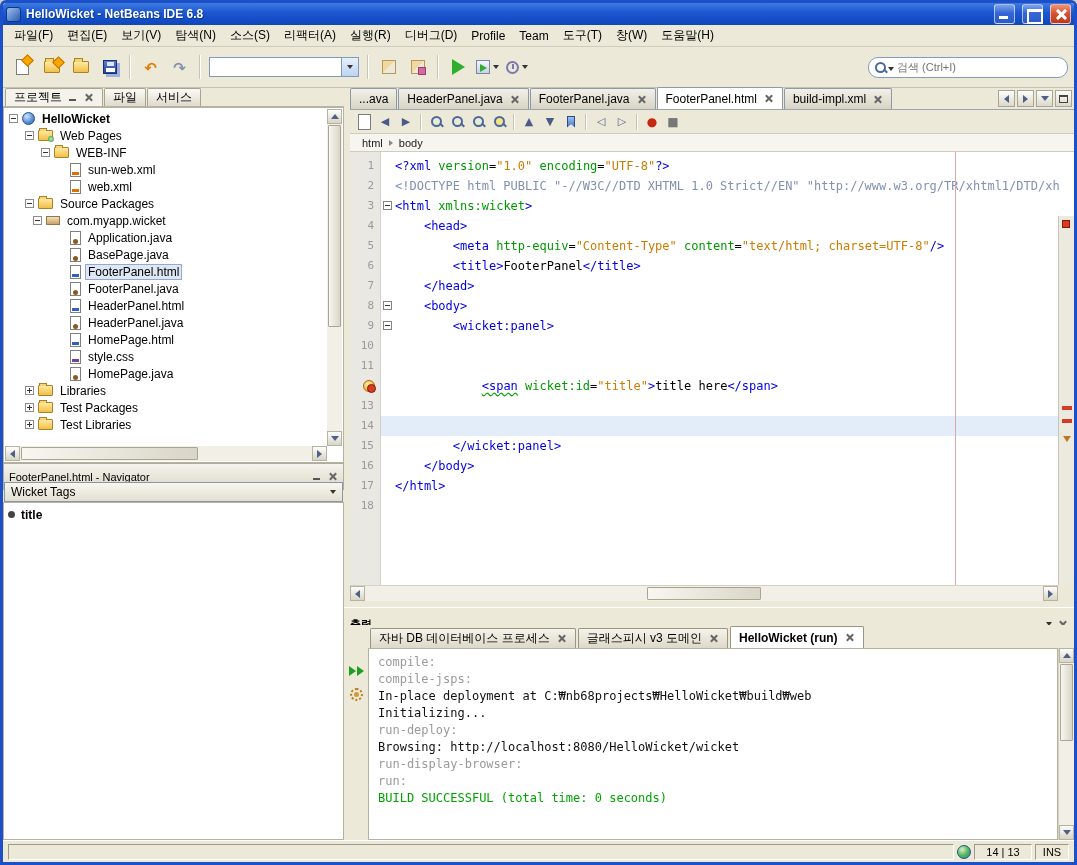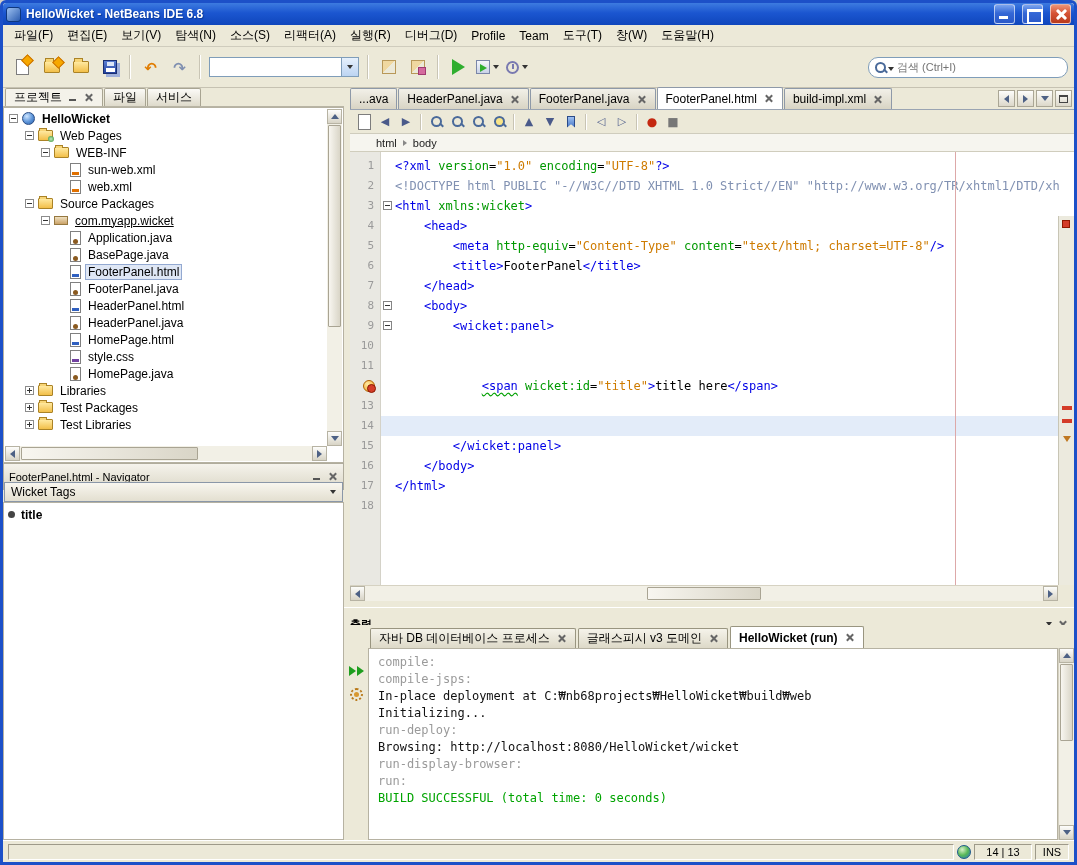--- a/index.html
+++ b/index.html
@@ -111,21 +111,21 @@
   .edtabctrl{position:absolute;right:2px;top:2px;display:flex;gap:2px;}
   .ctb{width:17px;height:17px;background:linear-gradient(#fdfdfb,#dcd8ca);border:1px solid #aaa695;display:flex;align-items:center;justify-content:center;}
   .winmax{width:9px;height:8px;border:1px solid #444;border-top-width:2px;}
   .edtoolbar{position:absolute;left:0;top:22px;right:0;height:24px;display:flex;align-items:center;gap:1px;background:#ece9d8;border-bottom:1px solid #cfccbd;padding:0 4px;}
   .ebtn{min-width:20px;height:20px;display:flex;align-items:center;justify-content:center;border:1px solid transparent;border-radius:2px;}
   .esep{width:2px;height:16px;border-left:1px solid #c8c4b4;border-right:1px solid #fff;margin:0 3px;}
   .eglyph{font-size:11px;color:#4a5a8a;line-height:1;font-family:"DejaVu Sans",sans-serif;}
   .eg-red{color:#c42810;font-size:12px;} .eg-gray{color:#777;font-size:12px;}
   .mag.hl::before{background:#f8e488;}
   .bmk{width:8px;height:12px;background:linear-gradient(#9ec0f0,#4878c8);border:1px solid #2a4a88;clip-path:polygon(0 0,100% 0,100% 100%,50% 72%,0 100%);}
-  .breadcrumb{position:absolute;left:0;top:46px;right:0;height:18px;display:flex;align-items:center;background:#f6f5ef;border-bottom:1px solid #d0cdbd;padding:0 22px;gap:2px;}
+  .breadcrumb{position:absolute;left:0;top:46px;right:0;height:18px;display:flex;align-items:center;background:#f6f5ef;border-bottom:1px solid #d0cdbd;padding:0 8px;gap:2px;}
   .bcitem{font-size:11px;color:#222;padding:0 4px;}
   .bcsep{width:0;height:0;border-top:3px solid transparent;border-bottom:3px solid transparent;border-left:4px solid #888;}
   .codewrap{position:absolute;left:0;top:64px;right:0;bottom:16px;background:linear-gradient(to right,#e9e8e2 0,#e9e8e2 30px,#d4d2c8 30px,#d4d2c8 31px,#fff 31px);overflow:hidden;padding-top:4px;}
   .crow{display:flex;height:20px;font-family:"DejaVu Sans Mono","DejaVu Sans",monospace;font-size:12px;line-height:20px;}
   .ln{width:31px;flex:none;text-align:right;padding-right:7px;color:#9a9a9a;font-size:11px;position:relative;}
   .errbadge{position:absolute;right:6px;top:4px;width:12px;height:12px;border-radius:50%;background:radial-gradient(circle at 35% 30%,#ffe9a0,#f0a020);border:1px solid #b06000;}
   .errbadge::after{content:"";position:absolute;right:-2px;bottom:-2px;width:7px;height:7px;border-radius:50%;background:var(--error-red,#d43c28);border:1px solid #8a1800;}
   .rowr{flex:1;display:flex;min-width:0;}
   .rowr.cur{background:#e3ecf9;}
   .foldcol{width:14px;flex:none;position:relative;}
@@ -299,21 +299,21 @@
           <div class="trow" style="padding-left: 52px;">
             <span class="hd none"></span>
             <i class="ti ti-page xml"></i>
             <span class="tlabel">web.xml</span>
           </div>
           <div class="trow" style="padding-left: 20px;">
             <span class="hd "></span>
             <i class="ti ti-folder"></i>
             <span class="tlabel">Source Packages</span>
           </div>
-          <div class="trow" style="padding-left: 36px; text-decoration: underline;">
+          <div class="trow" style="padding-left: 28px;">
             <span class="hd "></span>
             <i class="ti ti-pkg"></i>
             <span class="tlabel">com.myapp.wicket</span>
           </div>
           <div class="trow" style="padding-left: 52px;">
             <span class="hd none"></span>
             <i class="ti ti-page java"></i>
             <span class="tlabel">Application.java</span>
           </div>
           <div class="trow" style="padding-left: 52px;">

